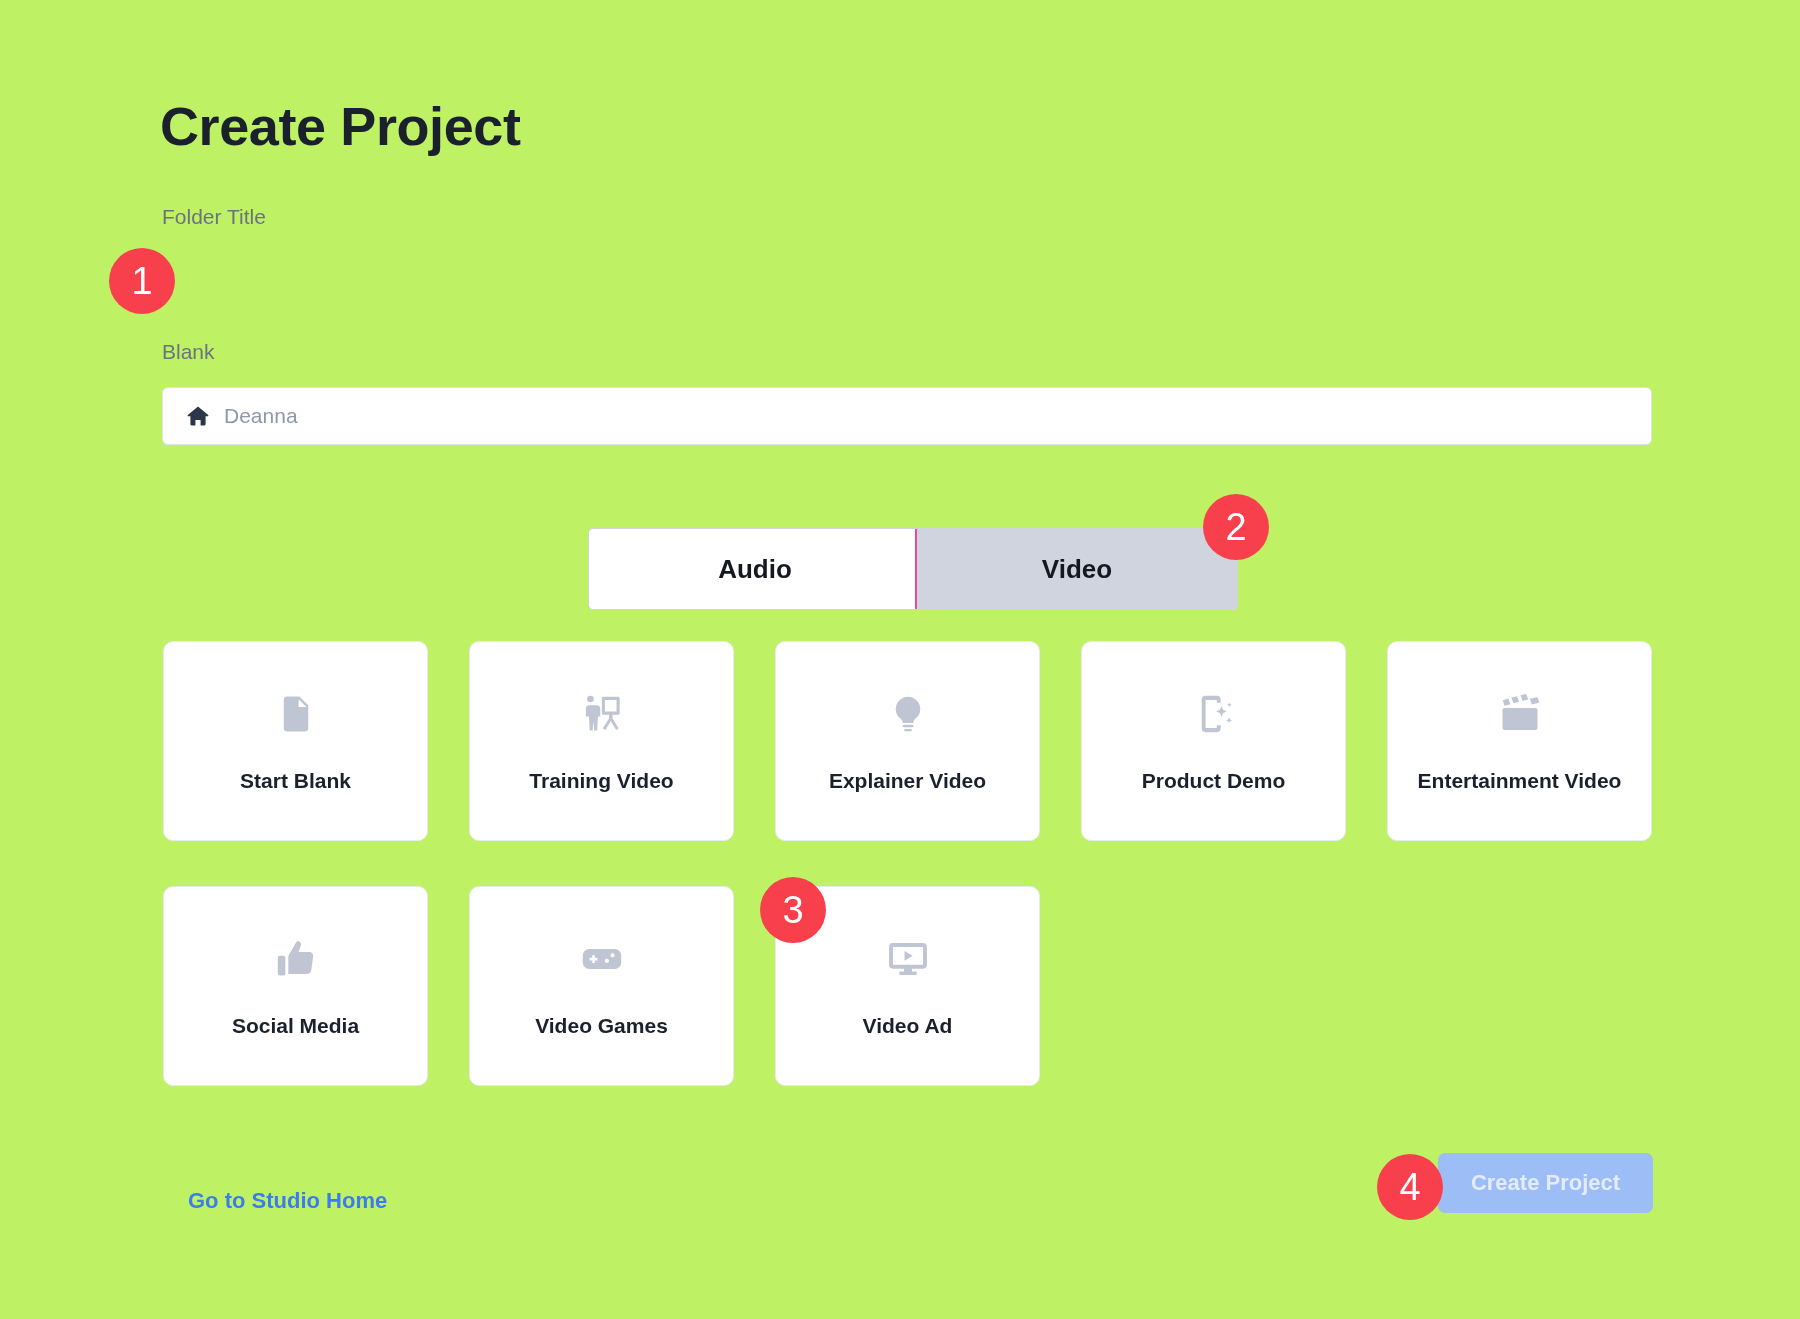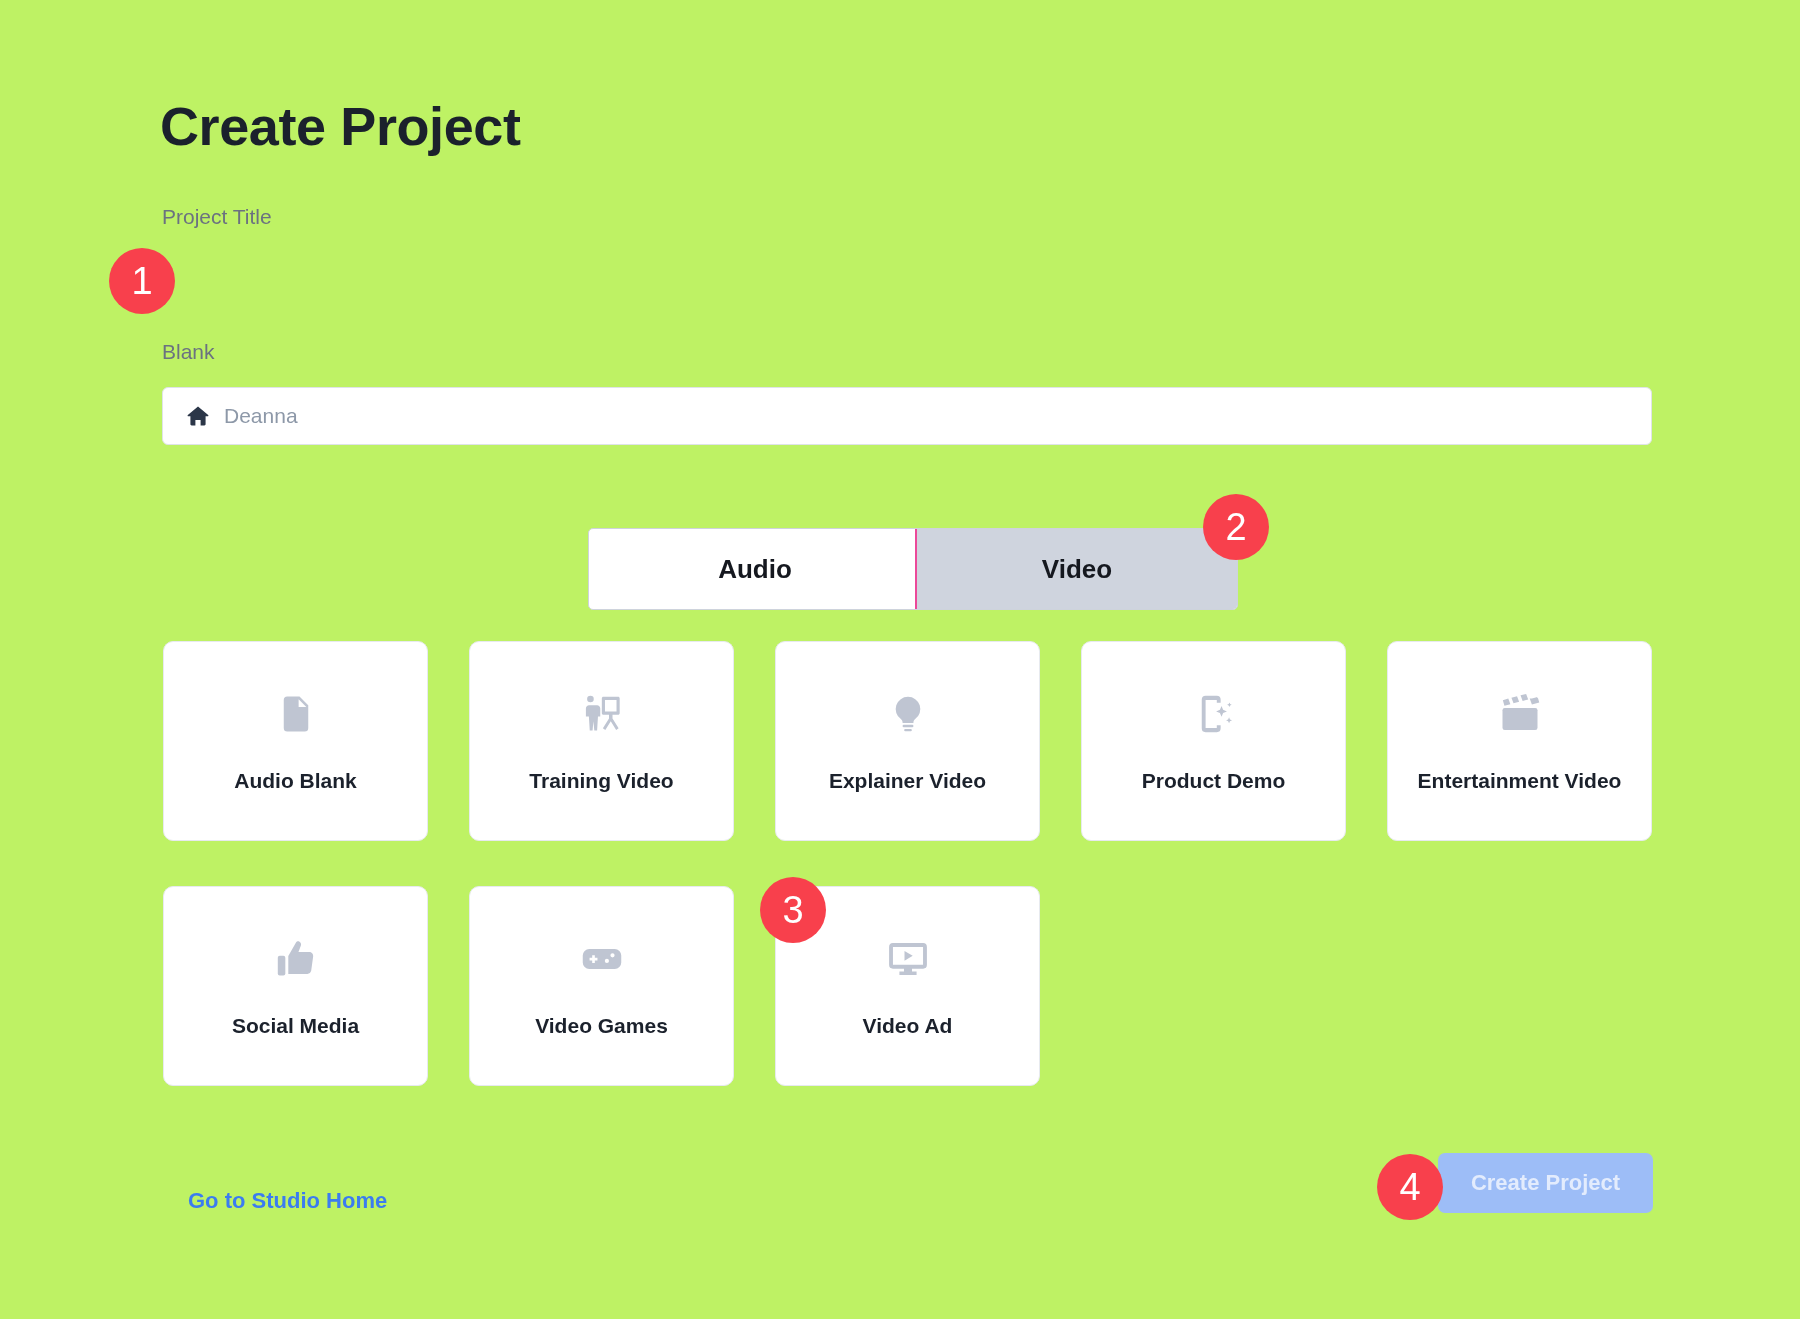--- a/index.html
+++ b/index.html
@@ -189,21 +189,21 @@
   .badge-3 { left: 760px;  top:  877px; }
   .badge-4 { left: 1377px; top: 1154px; }
 </style>
 </head>
 <body>
 
 <div id="page">
 
   <h1 class="page-title">Create Project</h1>
 
-  <div class="field-label label-title">Project Title</div>
+  <div class="field-label label-title">Folder Title</div>
 
 
   <div class="field-label label-folder">Blank</div>
 
   <div class="text-input input-folder">
     <span class="folder-inner">
       <span class="home-icon">
         <svg width="26" height="26" viewBox="0 0 24 24" fill="#2b3648" aria-hidden="true">
           <path d="M12 3.2 2.6 11.1c-.5.4-.2 1.2.5 1.2H5v7.3c0 .6.5 1.1 1.1 1.1h3.5v-5.1h4.8v5.1h3.5c.6 0 1.1-.5 1.1-1.1v-7.3h1.9c.7 0 1-.8.5-1.2L12 3.2z"></path>
         </svg>
@@ -218,21 +218,21 @@
   </div>
 
   <div class="card-grid">
 
     <div class="tpl-card">
       <span class="tpl-icon">
         <svg viewBox="0 0 24 24">
             <path d="M14 2H7a2 2 0 0 0-2 2v16a2 2 0 0 0 2 2h10a2 2 0 0 0 2-2V7l-5-5zm-.5 6V3.6L17.9 8H13.5z"></path>
           </svg>
       </span>
-      <span class="tpl-label">Audio Blank</span>
+      <span class="tpl-label">Start Blank</span>
     </div>
 
 
     <div class="tpl-card">
       <span class="tpl-icon">
         <svg viewBox="0 0 24 24">
           <circle cx="5.4" cy="3.4" r="1.9"></circle>
           <path d="M7.2 7H4.6c-1 0-1.8.8-1.8 1.8v4.6h1.7l.5 8h1.6l.5-5.2.5 5.2h1.6l.5-8H11V8.8C11 7.8 10.2 7 9.2 7H7.2z"></path>
           <path d="M21.2 2.2h-8.4c-.5 0-.9.4-.9.9v8.4c0 .5.4.9.9.9h3.2v2.2l-3.5 5.6 1.4.9 3.1-5 3.1 5 1.4-.9-3.5-5.6v-2.2h3.2c.5 0 .9-.4.9-.9V3.1c0-.5-.4-.9-.9-.9zm-.9 8.4h-6.6V4h6.6v6.6z"></path>
         </svg>

